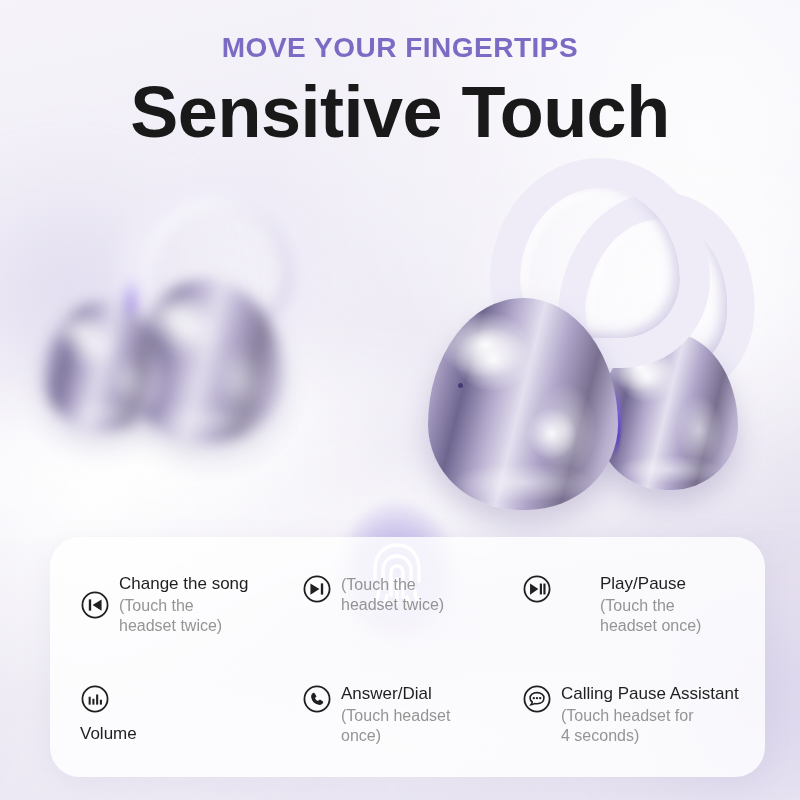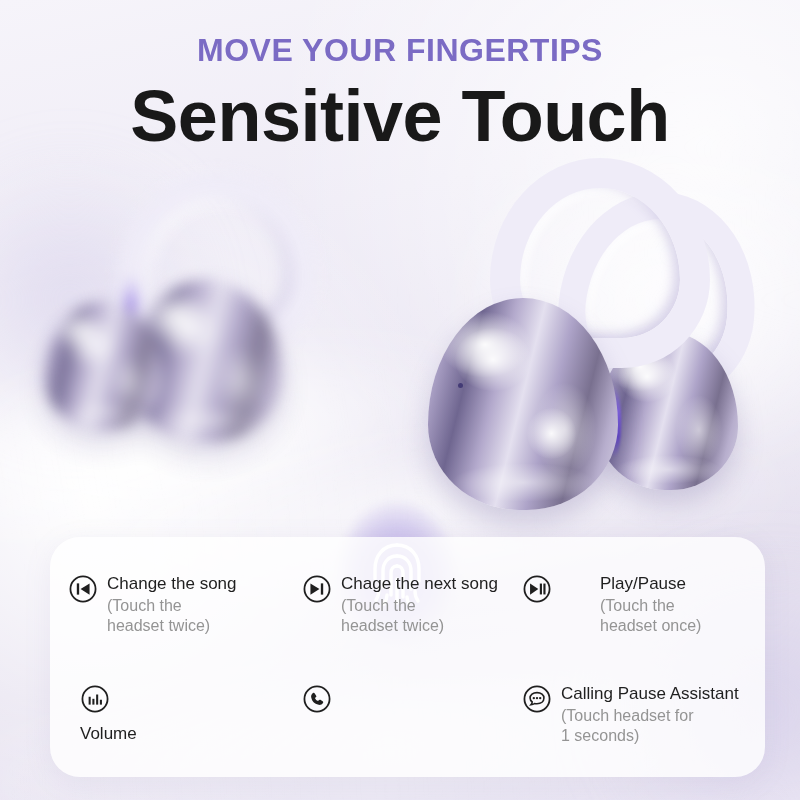--- a/index.html
+++ b/index.html
@@ -73,21 +73,21 @@
   
   .headline-block {
     position: absolute;
     top: 34px;
     left: 0;
     width: 800px;
     text-align: center;
     z-index: 40;
   }
   .kicker {
-    font-size: 32px;
+    font-size: 28px;
     font-weight: bold;
     letter-spacing: 0.5px;
     color: #7b6bc4;
     line-height: 1;
     margin: 0;
   }
   .title {
     font-size: 72px;
     font-weight: bold;
     color: #191919;
@@ -226,21 +226,21 @@
   }
   .feature-hint {
     font-size: 16px;
     color: #949494;
     line-height: 20px;
     margin-top: 2px;
     white-space: pre-line;
   }
 
   
-  .pos-r1c1 { left: 18px;  top: 36px; }
+  .pos-r1c1 { left: 30px;  top: 36px; align-items: center; }
   .pos-r1c2 { left: 252px; top: 36px; }
   .pos-r1c3 { left: 472px; top: 36px; gap: 48px; }
   .pos-r2c1 { left: 30px;  top: 146px; flex-direction: column; }
   .pos-r2c2 { left: 252px; top: 146px; }
   .pos-r2c3 { left: 472px; top: 146px; }
 </style>
 </head>
 <body>
 
 <div id="stage">
@@ -322,21 +322,20 @@
         </div>
       </div>
 
       <div class="feature-item pos-r1c2">
         <svg class="feature-icon" viewBox="0 0 32 32" fill="none">
           <circle cx="16" cy="16" r="13.4" stroke="#1f1f1f" stroke-width="1.9"></circle>
           <path d="M9 10 L9 22 L18.6 16 Z" fill="#1f1f1f"></path>
           <rect x="20.1" y="10" width="2.5" height="12" fill="#1f1f1f"></rect>
         </svg>
         <div class="feature-text">
-          <div class="feature-label">Chage the next song</div>
           <div class="feature-hint">(Touch the
 headset twice)</div>
         </div>
       </div>
 
       <div class="feature-item pos-r1c3">
         <svg class="feature-icon" viewBox="0 0 32 32" fill="none">
           <circle cx="16" cy="16" r="13.4" stroke="#1f1f1f" stroke-width="1.9"></circle>
           <path d="M8.6 10 L8.6 22 L17.4 16 Z" fill="#1f1f1f"></path>
           <rect x="19" y="10.2" width="2.3" height="11.6" fill="#1f1f1f"></rect>
@@ -360,33 +359,38 @@
         <div class="feature-text">
           <div class="feature-label">Volume</div>
         </div>
       </div>
 
       <div class="feature-item pos-r2c2">
         <svg class="feature-icon" viewBox="0 0 32 32" fill="none">
           <circle cx="16" cy="16" r="13.4" stroke="#1f1f1f" stroke-width="1.9"></circle>
           <path d="M11.8 9.6 C10.3 10.6 9.4 12.4 9.8 14.2 C10.9 19 13 21.1 17.8 22.2 C19.6 22.6 21.4 21.7 22.4 20.2 C22.8 19.6 22.6 18.8 22 18.4 L19.6 16.9 C19 16.5 18.2 16.7 17.8 17.3 L17.2 18.2 C15.4 17.4 14.6 16.6 13.8 14.8 L14.7 14.2 C15.3 13.8 15.5 13 15.1 12.4 L13.6 10 C13.2 9.4 12.4 9.2 11.8 9.6 Z" fill="#1f1f1f"></path>
         </svg>
+        <div class="feature-text">
+          <div class="feature-label">Answer/Dial</div>
+          <div class="feature-hint">(Touch headset
+once)</div>
+        </div>
       </div>
 
       <div class="feature-item pos-r2c3">
         <svg class="feature-icon" viewBox="0 0 32 32" fill="none">
           <circle cx="16" cy="16" r="13.4" stroke="#1f1f1f" stroke-width="1.9"></circle>
           <path d="M16 9.2 C11.6 9.2 8.6 11.8 8.6 15 C8.6 16.7 9.5 18.2 10.9 19.2 C10.8 20.2 10.3 21.3 9.5 22.2 C10.9 22.1 12.4 21.6 13.4 20.8 C14.2 21 15.1 21.1 16 21.1 C20.4 21.1 23.4 18.5 23.4 15 C23.4 11.8 20.4 9.2 16 9.2 Z" stroke="#1f1f1f" stroke-width="1.7" fill="none"></path>
           <circle cx="12.6" cy="15" r="1.25" fill="#1f1f1f"></circle>
           <circle cx="16" cy="15" r="1.25" fill="#1f1f1f"></circle>
           <circle cx="19.4" cy="15" r="1.25" fill="#1f1f1f"></circle>
         </svg>
         <div class="feature-text">
           <div class="feature-label">Calling Pause Assistant</div>
           <div class="feature-hint">(Touch headset for
-1 seconds)</div>
+4 seconds)</div>
         </div>
       </div>
 
     </div>
   </div>
 
 </div>
 
 </body></html>

